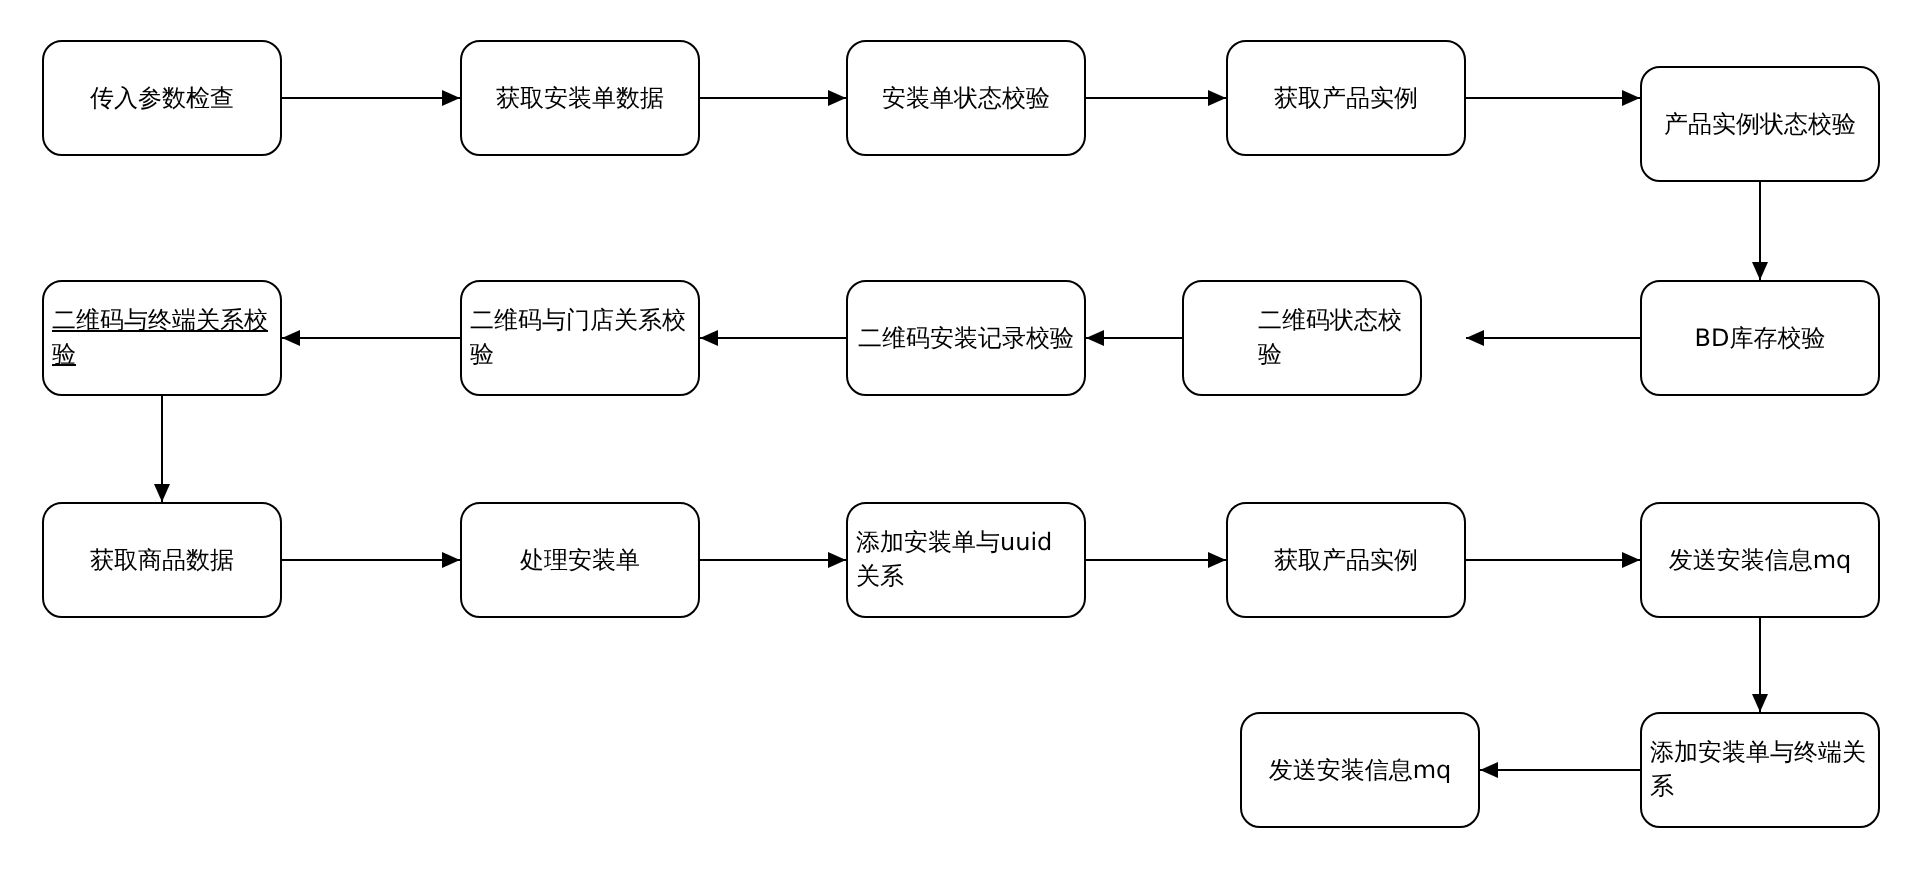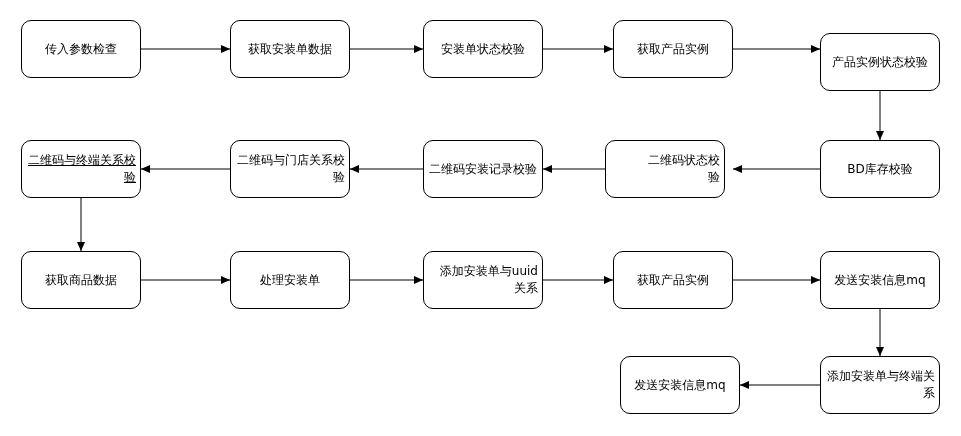--- a/index.html
+++ b/index.html
@@ -19,21 +19,21 @@
   }
   #edges{position:absolute;left:0;top:0;width:961px;height:436px;}
   .node{
     position:absolute;
     width:120px;height:58px;
     box-sizing:border-box;
     background:var(--node-bg);
     border:1px solid var(--node-border);
     border-radius:10px;
     display:flex;align-items:center;justify-content:center;
-    text-align:right;
+    text-align:left;
     padding:3px 4px;
   }
   .node span{
     font-size:12px;
     line-height:17px;
     color:var(--node-text);
     word-break:break-all;
   }
 </style>
 </head>
@@ -75,21 +75,21 @@
       </div>
       <div class="node" style="left: 613px; top: 20px;">
         <span>获取产品实例</span>
       </div>
       <div class="node" style="left: 820px; top: 20px; margin-top: 13px;">
         <span>产品实例状态校验</span>
       </div>
       <div class="node" style="left: 820px; top: 140px;">
         <span>BD库存校验</span>
       </div>
-      <div class="node" style="left: 605px; top: 140px; padding-left: 37px;">
+      <div class="node" style="left: 591px; top: 140px; padding-left: 37px;">
         <span>二维码状态校验</span>
       </div>
       <div class="node" style="left: 423px; top: 140px;">
         <span>二维码安装记录校验</span>
       </div>
       <div class="node" style="left: 230px; top: 140px;">
         <span>二维码与门店关系校验</span>
       </div>
       <div class="node" style="left: 21px; top: 140px; text-decoration: underline;">
         <span>二维码与终端关系校验</span>

